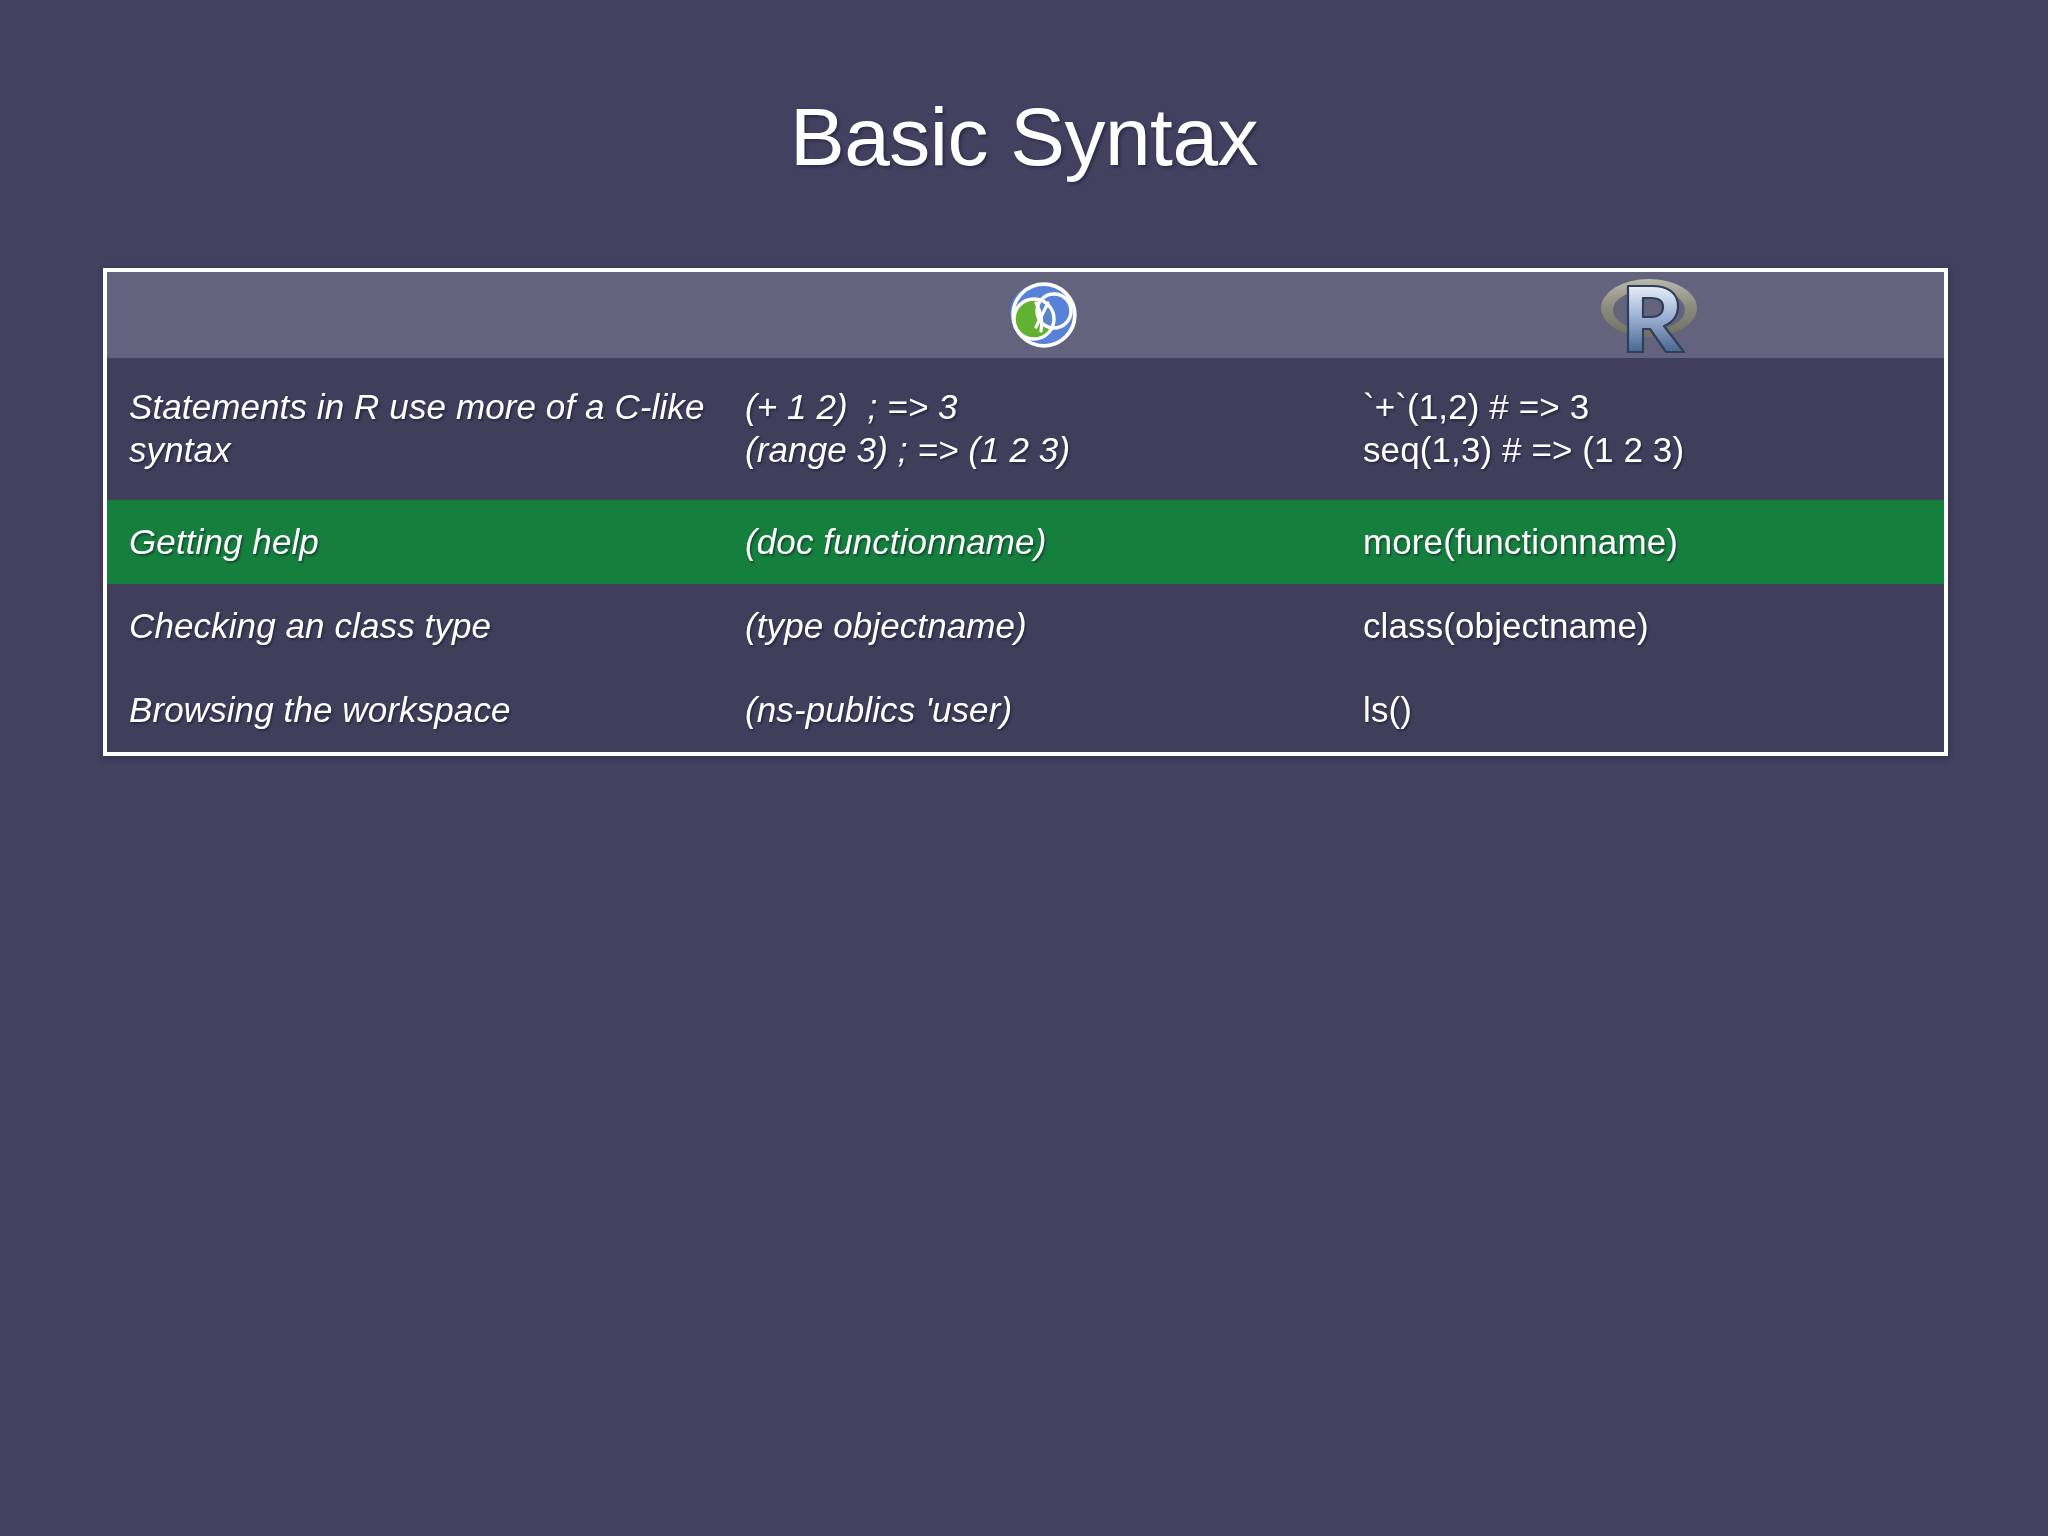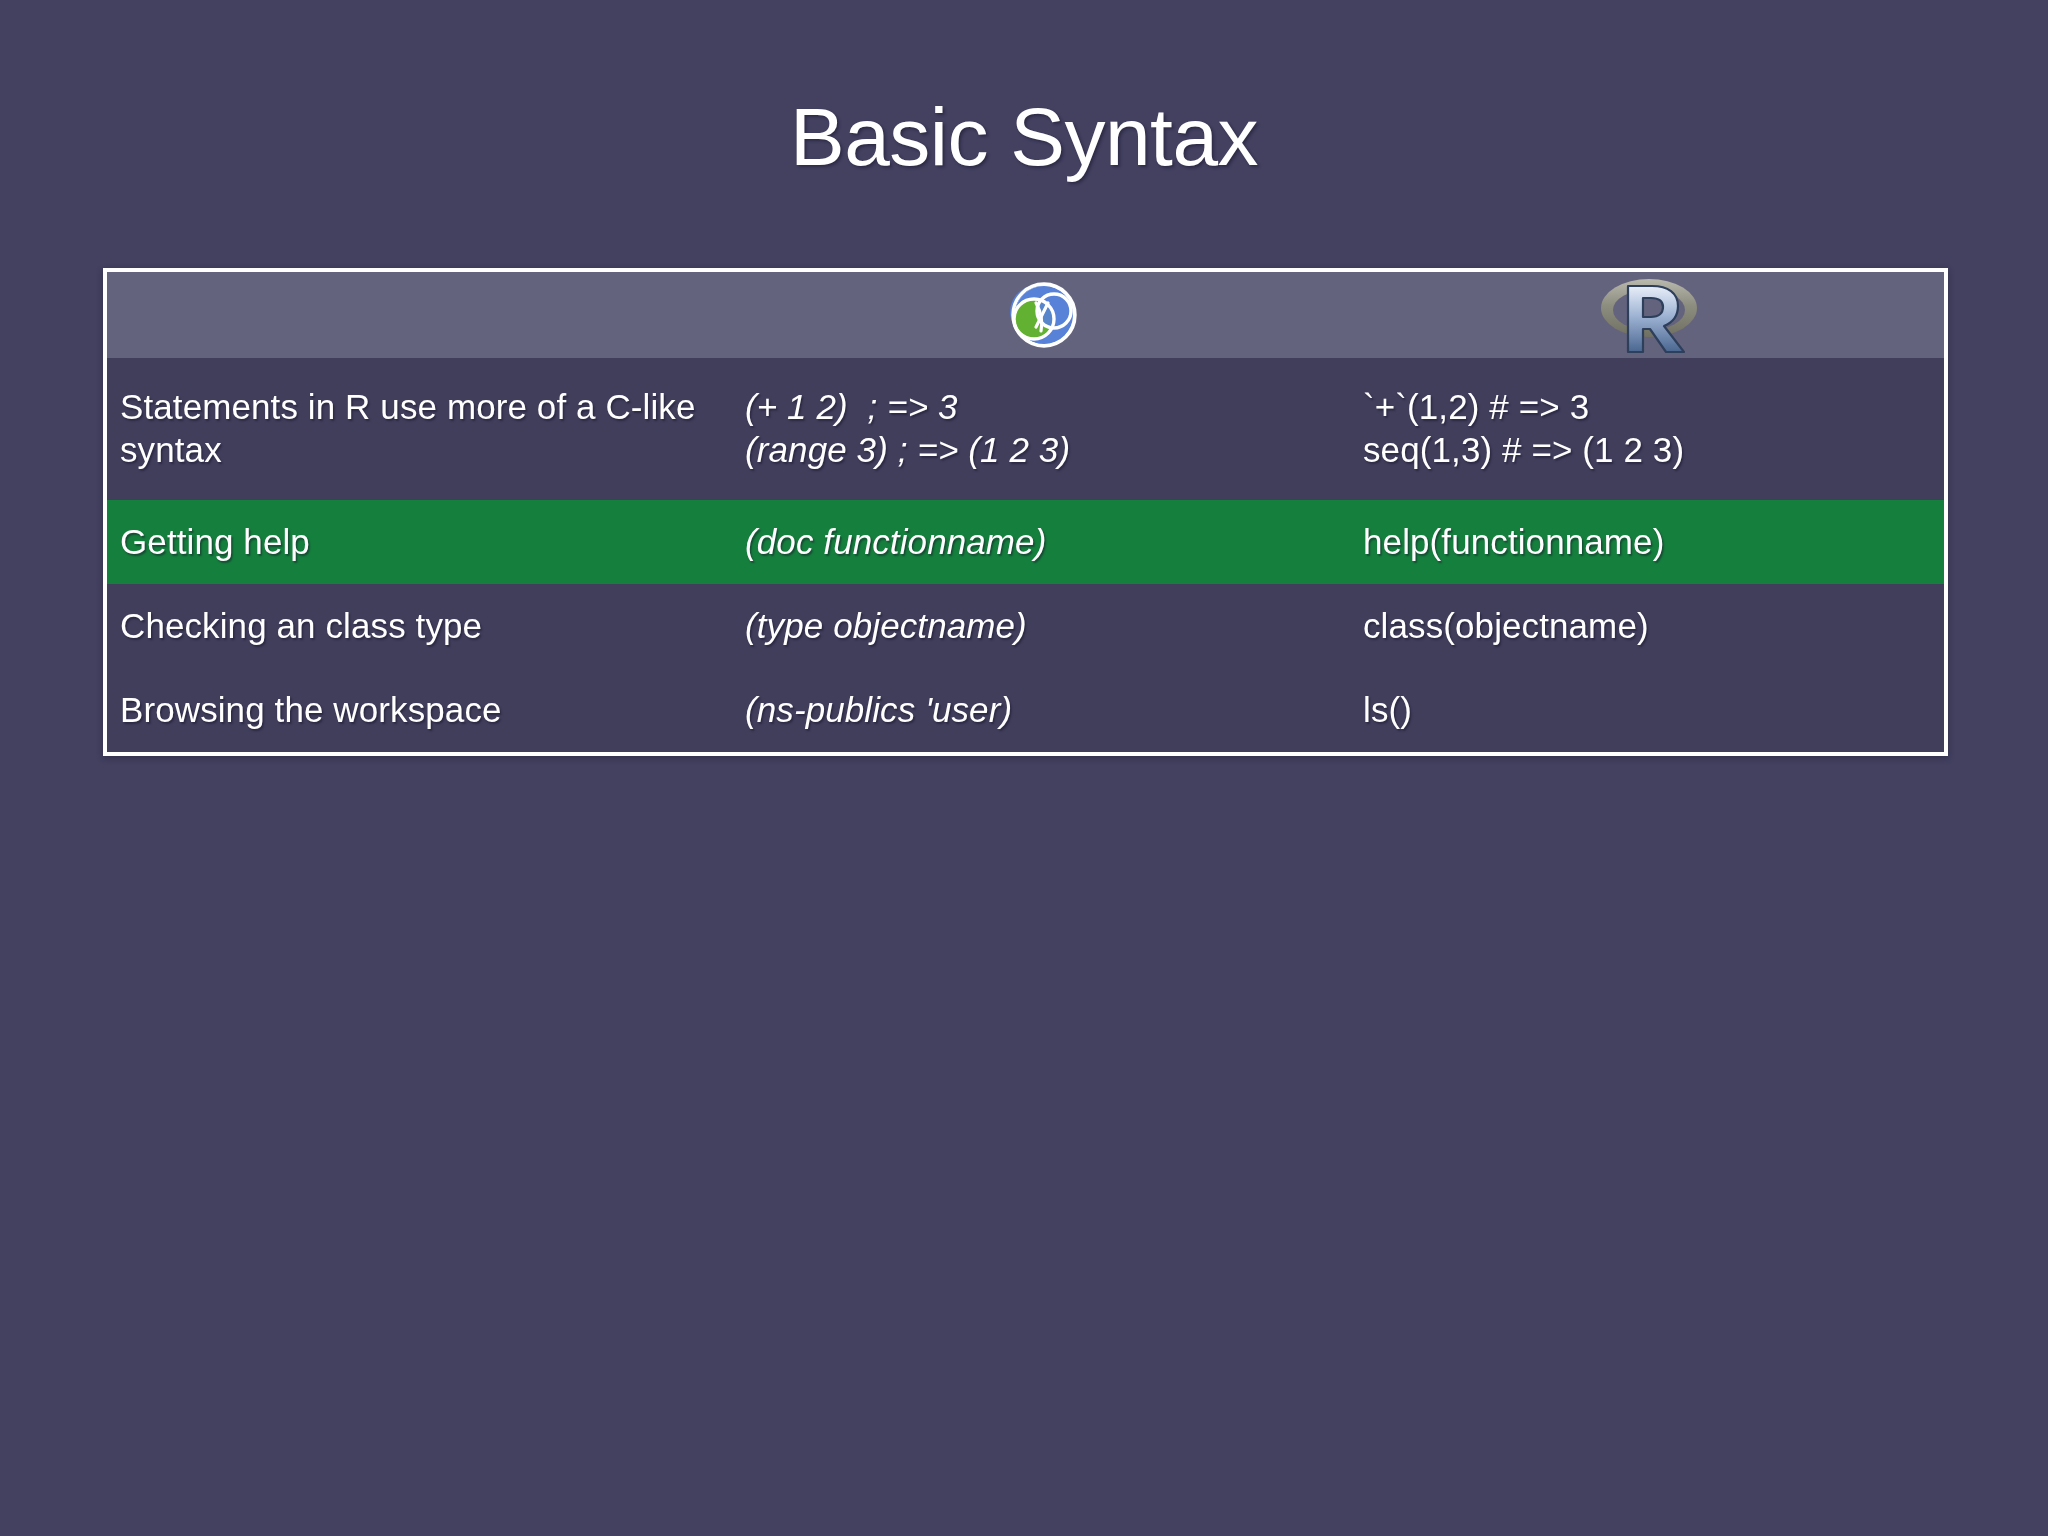--- a/index.html
+++ b/index.html
@@ -99,21 +99,21 @@
     font-family: "Liberation Sans", sans-serif;
   }
   tr.tall-row td.cell { height: 134px; padding-top: 4px; padding-bottom: 4px; }
   tr.std-row  td.cell { height: 84px; }
 
   .cell-line { display: block; white-space: pre; }
   .cell-line + .cell-line { margin-top: 0; }
   .cell-wrapped { white-space: normal; display: block; }
 
   
-  td.col-a.cell { padding-left: 13px; }
+  td.col-a.cell { padding-left: 22px; font-style: italic; }
   td.col-b.cell { padding-left: 10px; }
   td.col-c.cell { padding-left: 10px; }
 </style>
 </head>
 <body>
 
 <div class="slide">
 
   <div class="slide-title">Basic Syntax</div>
 
@@ -188,21 +188,21 @@
         </tr>
 
         <tr class="row-light std-row">
           <td class="col-a cell">
             <span class="cell-wrapped">Getting help</span>
           </td>
           <td class="col-b cell">
             <span class="cell-line">(doc functionname)</span>
           </td>
           <td class="col-c cell">
-            <span class="cell-line">help(functionname)</span>
+            <span class="cell-line">more(functionname)</span>
           </td>
         </tr>
 
         <tr class="row-dark std-row">
           <td class="col-a cell">
             <span class="cell-wrapped">Checking an class type</span>
           </td>
           <td class="col-b cell">
             <span class="cell-line">(type objectname)</span>
           </td>

